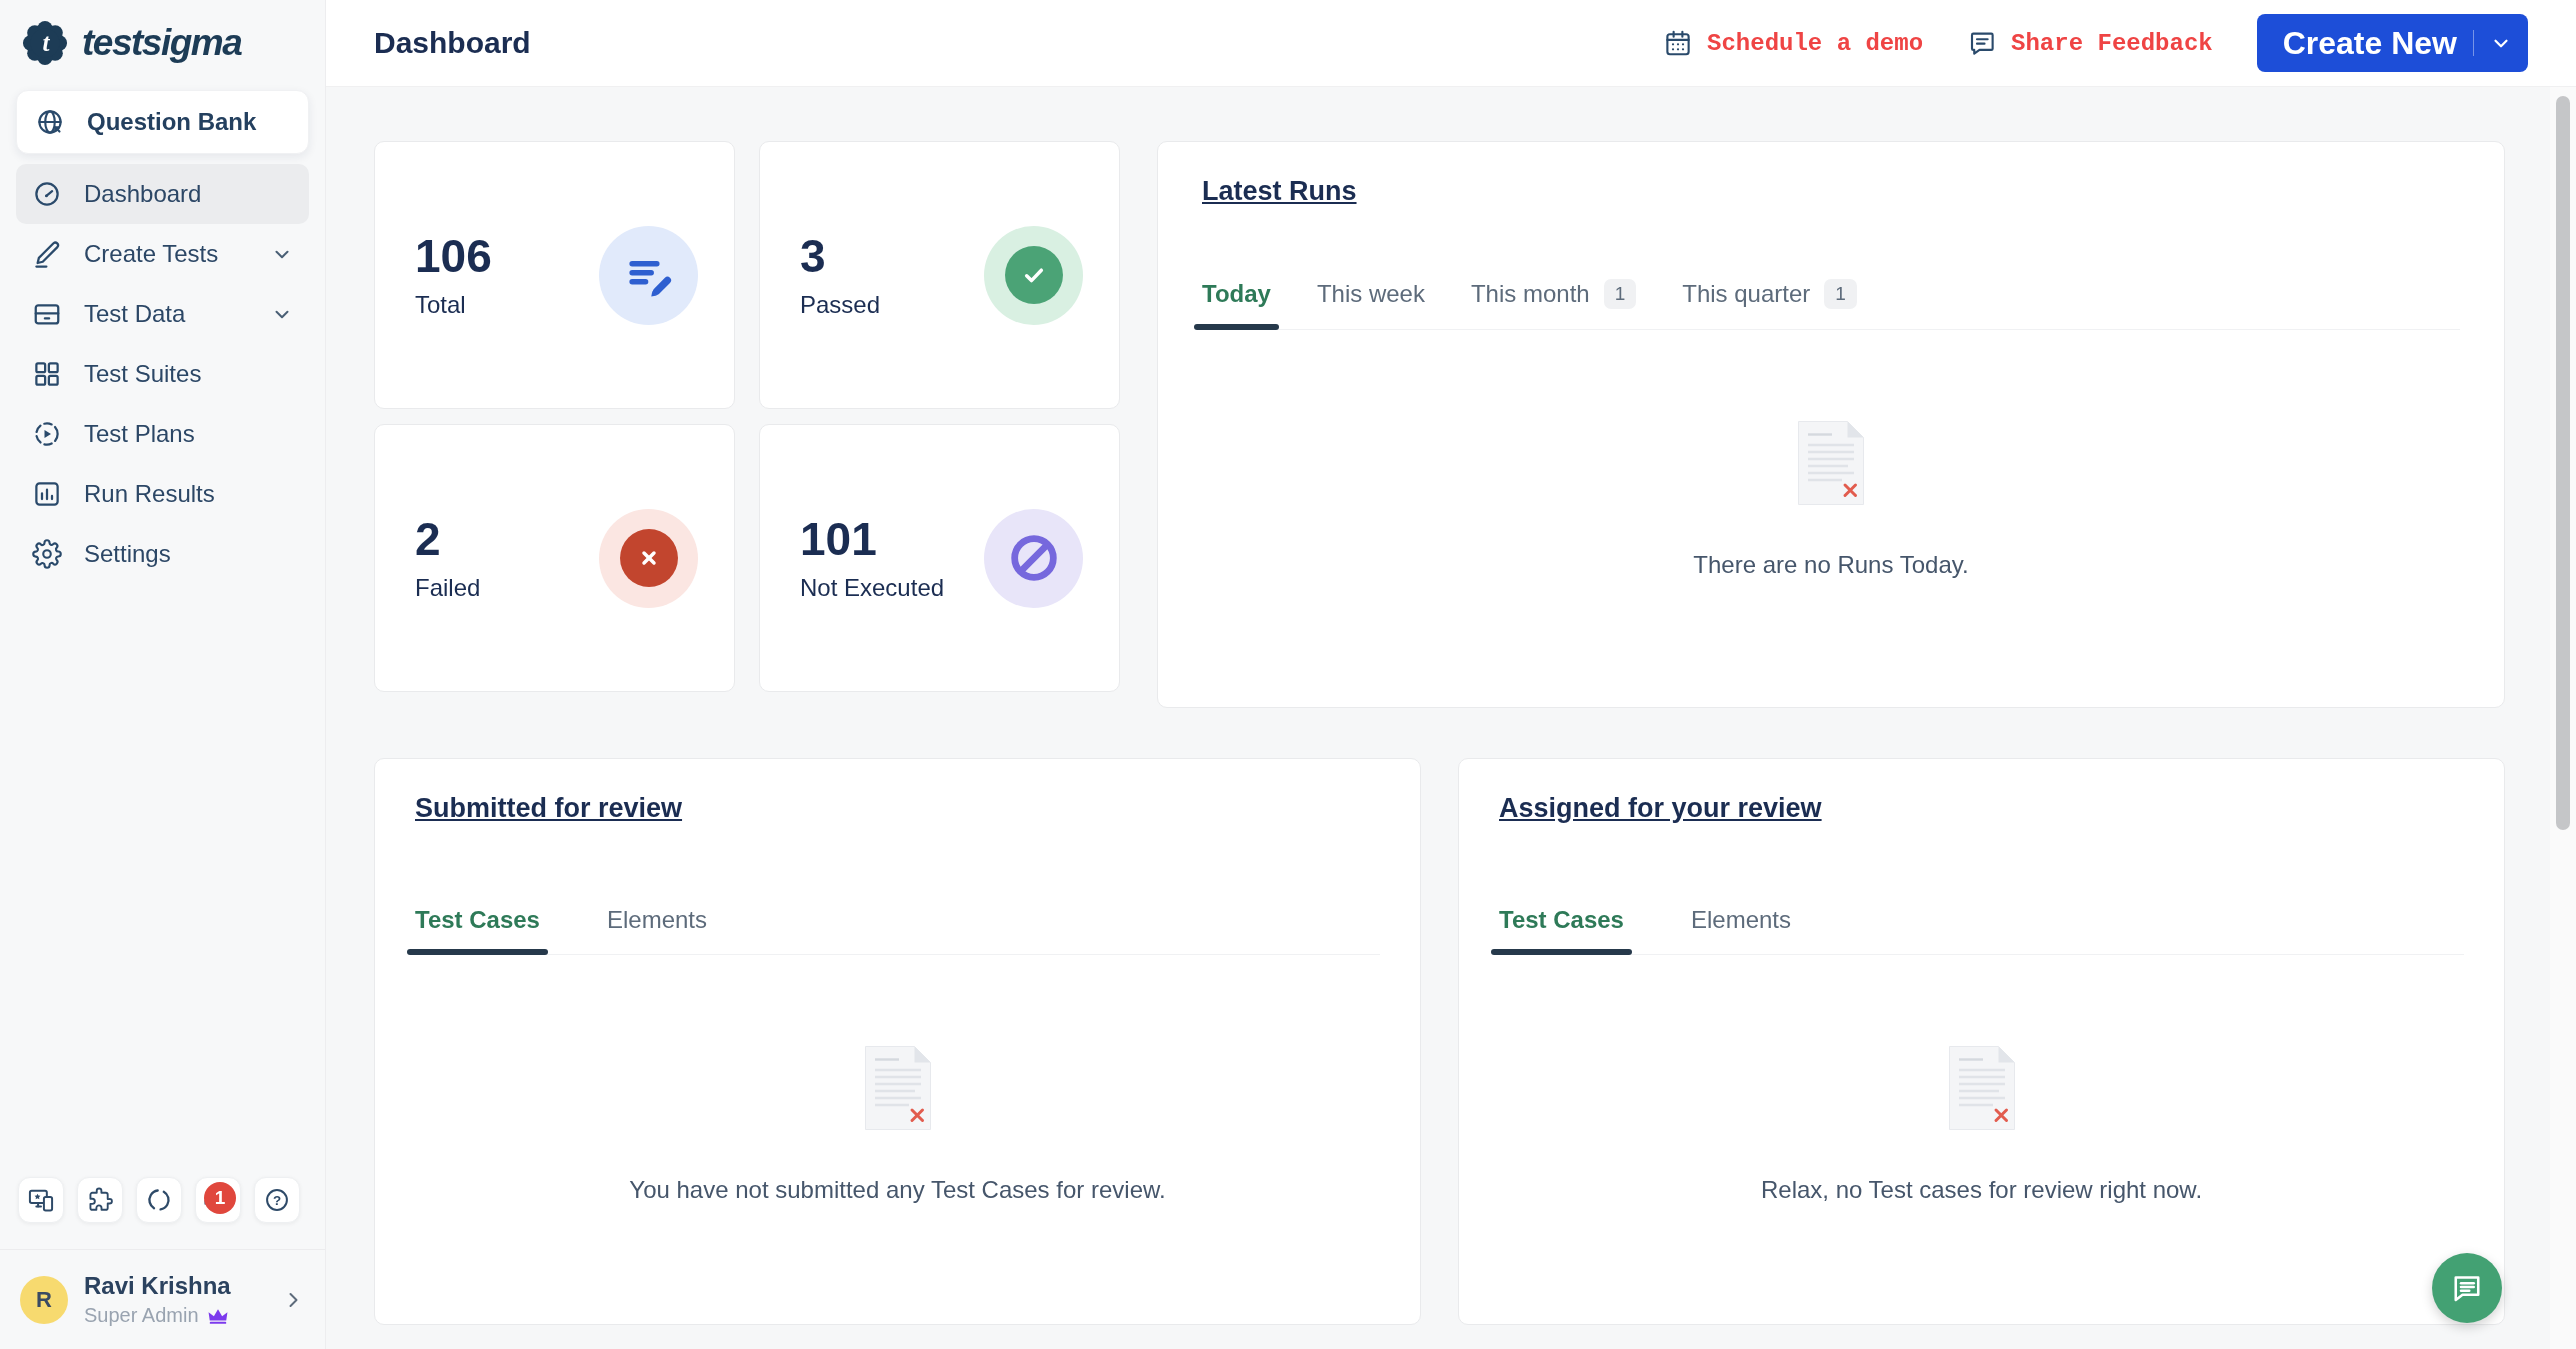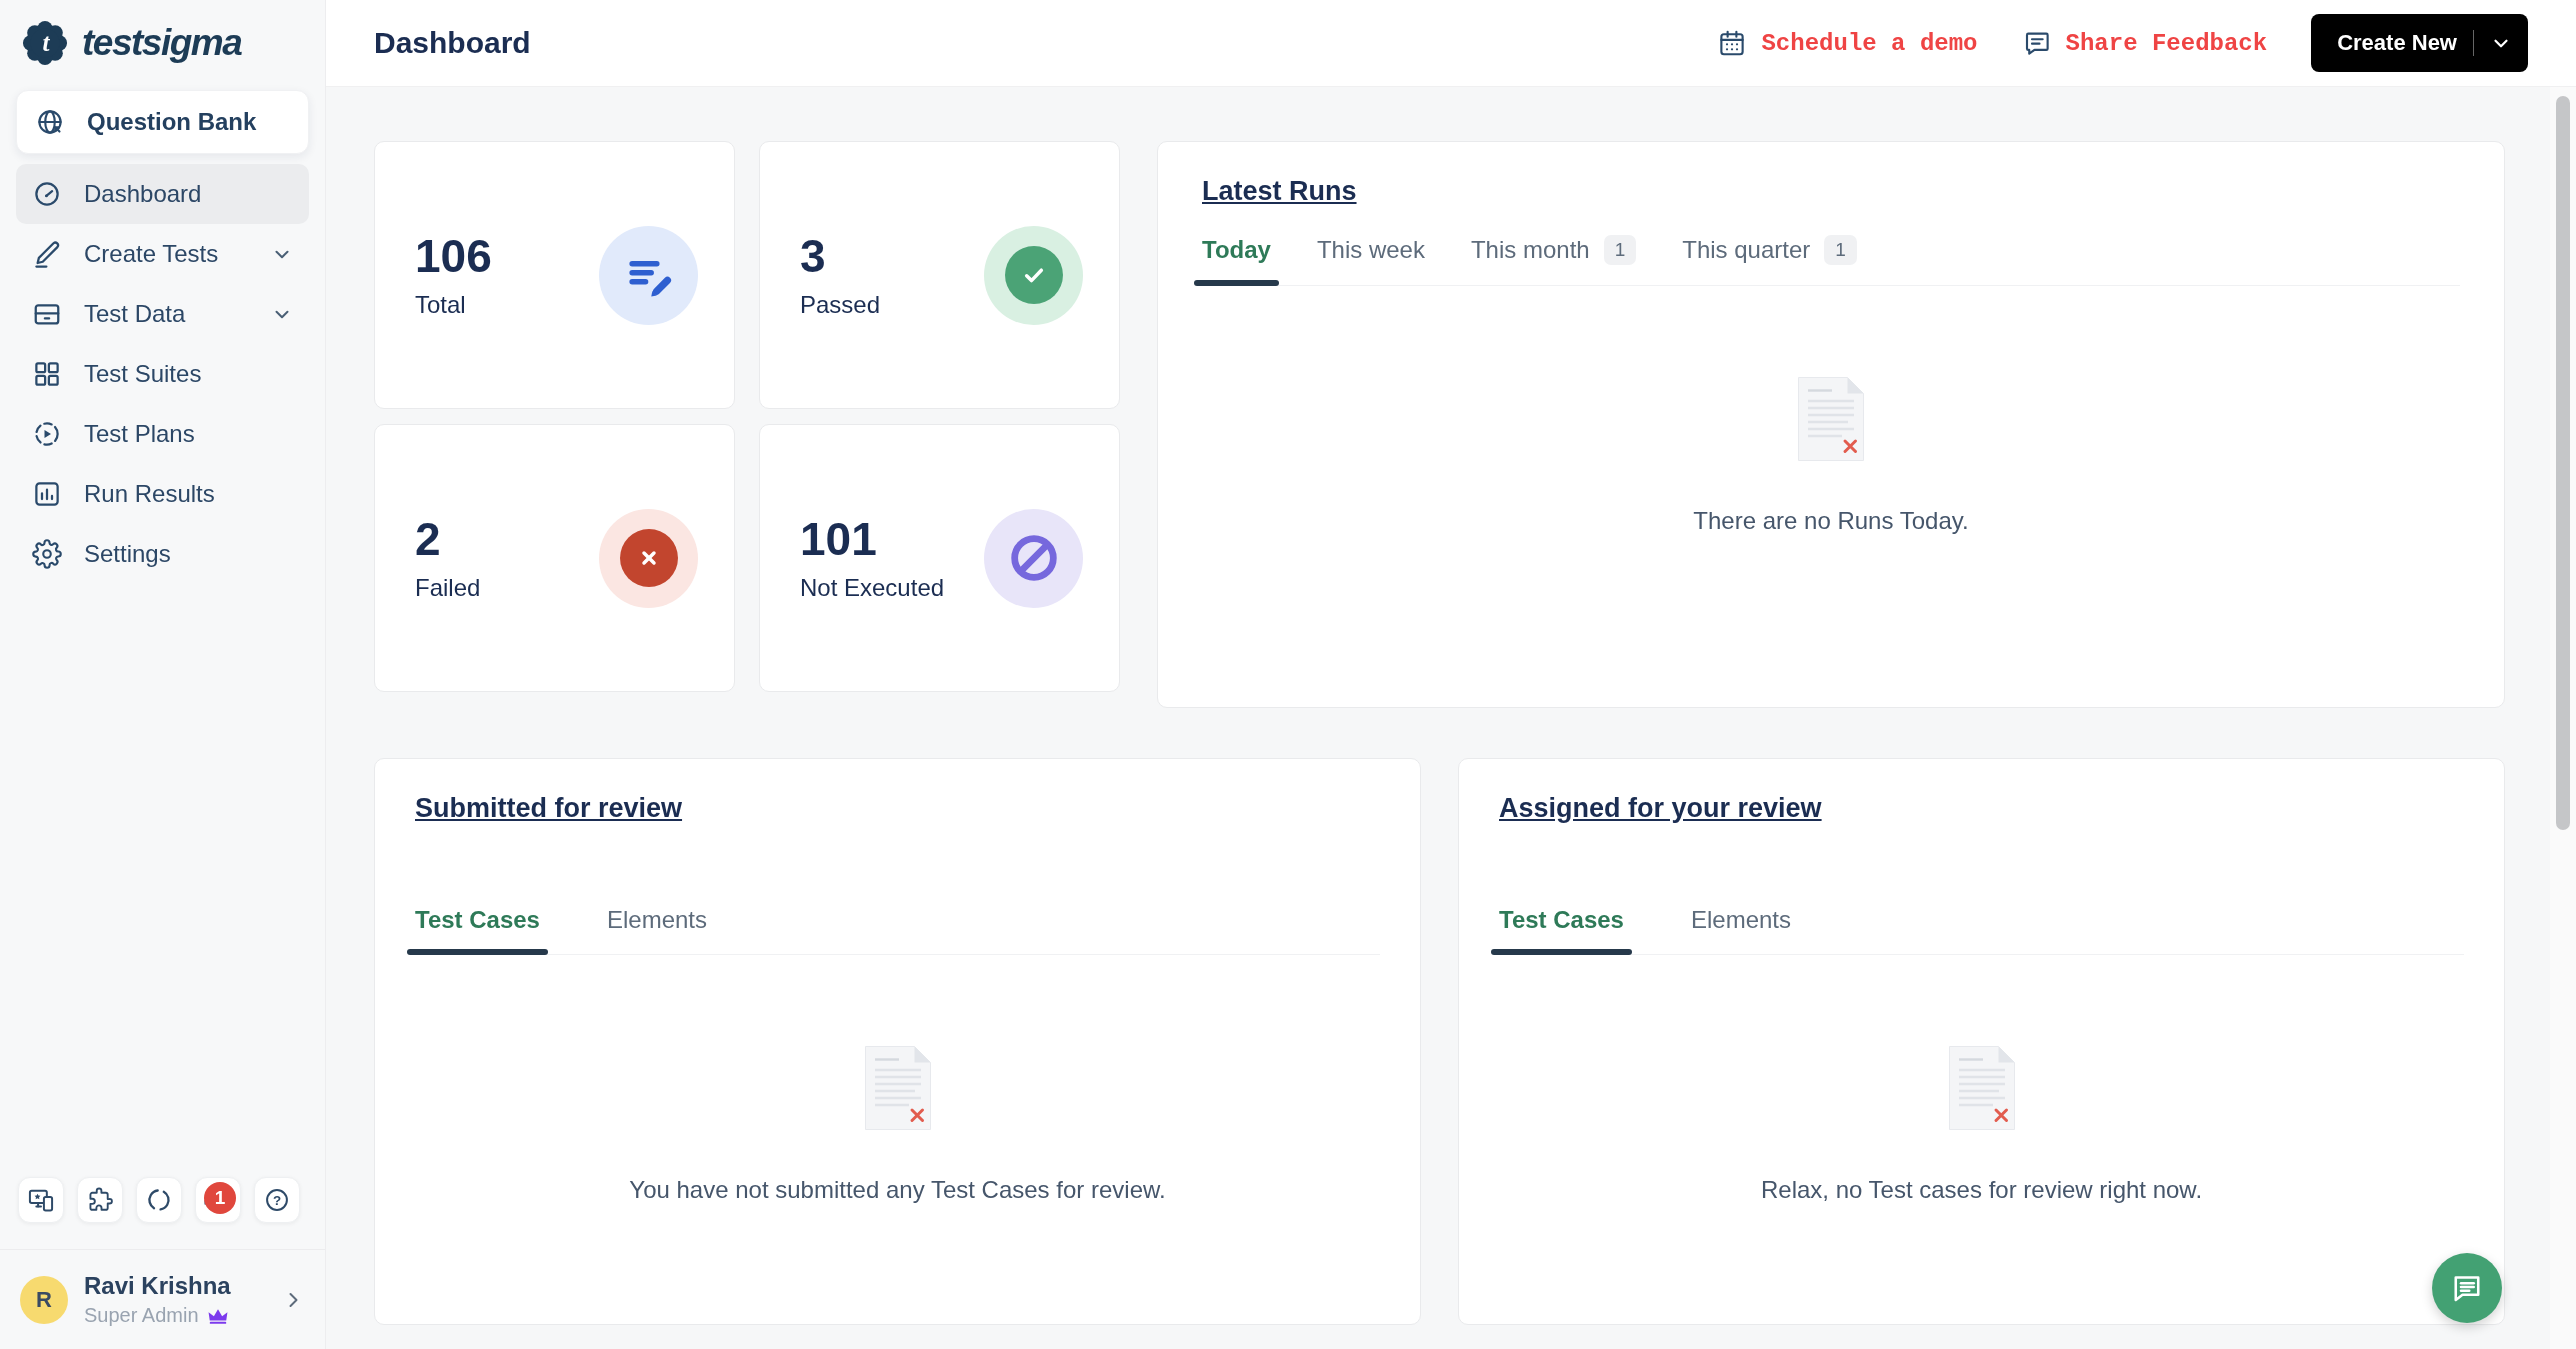--- a/index.html
+++ b/index.html
@@ -83,22 +83,22 @@
   }
   .page-title { font-size: 30px; font-weight: 700; color: #1b2d52; }
   .topbar-actions { display: flex; align-items: center; gap: 44px; }
   .top-action {
     display: flex; align-items: center; gap: 14px;
     font-size: 24px; font-weight: 600; color: #ef4444; cursor: pointer;
     background: none; border: none; font-family: Liberation Mono, monospace;
   }
   .create-btn {
     display: flex; align-items: center; height: 58px;
-    background: #000000; border: none; border-radius: 8px;
-    color: #fff; font-size: 22px; font-weight: 600; font-family: inherit;
+    background: #1d4ed8; border: none; border-radius: 8px;
+    color: #fff; font-size: 32px; font-weight: 600; font-family: inherit;
     padding: 0 16px 0 26px; cursor: pointer; gap: 16px;
   }
   .create-btn .vdiv { width: 1px; height: 26px; background: rgba(255,255,255,0.4); }
 
   .content { padding: 54px 71px 0 48px; }
   .top-row { display: flex; gap: 37px; }
   .stats-grid {
     width: 746px; flex-shrink: 0;
     display: grid; grid-template-columns: 361px 361px; grid-template-rows: 268px 268px;
     gap: 15px 24px;
@@ -124,21 +124,21 @@
   .stat-core {
     width: 58px; height: 58px; border-radius: 50%;
     display: flex; align-items: center; justify-content: center;
   }
   .core-green { background: #4ba376; }
   .core-red   { background: #c2452e; }
 
   .panel { padding: 34px 44px 0 44px; }
   .latest-runs { flex: 1; height: 567px; }
   .panel-title { font-size: 27px; font-weight: 700; color: #1b2d52; text-decoration: underline; }
-  .tabs { display: flex; gap: 46px; margin-top: 28px; border-bottom: 1px solid #f0f1f3; }
+  .tabs { display: flex; gap: 46px; margin-top: 72px; border-bottom: 1px solid #f0f1f3; }
   .tab {
     padding-bottom: 20px; font-size: 24px; color: #5d6b7b;
     display: flex; align-items: center; position: relative; cursor: pointer;
   }
   .tab.active { color: #2e7a58; font-weight: 700; }
   .tab.active::after {
     content: ""; position: absolute; left: -8px; right: -8px; bottom: -1px;
     height: 6px; background: #26394b; border-radius: 3px;
   }
   .tab-badge {

